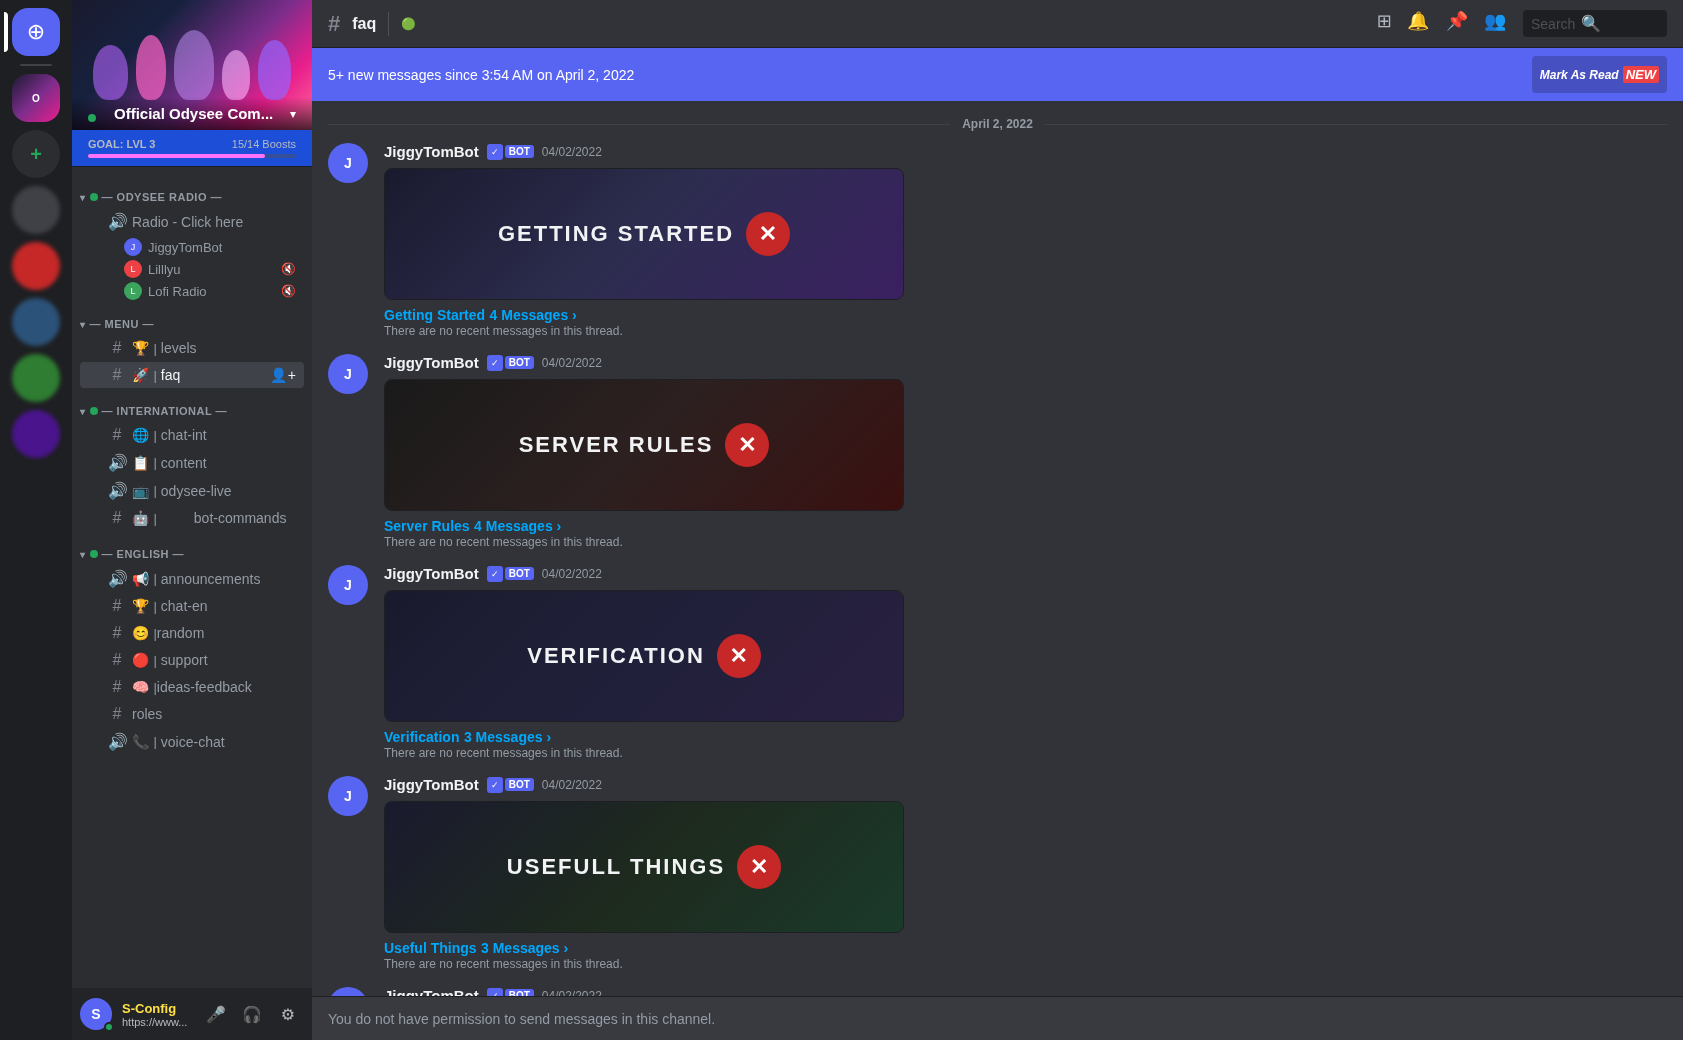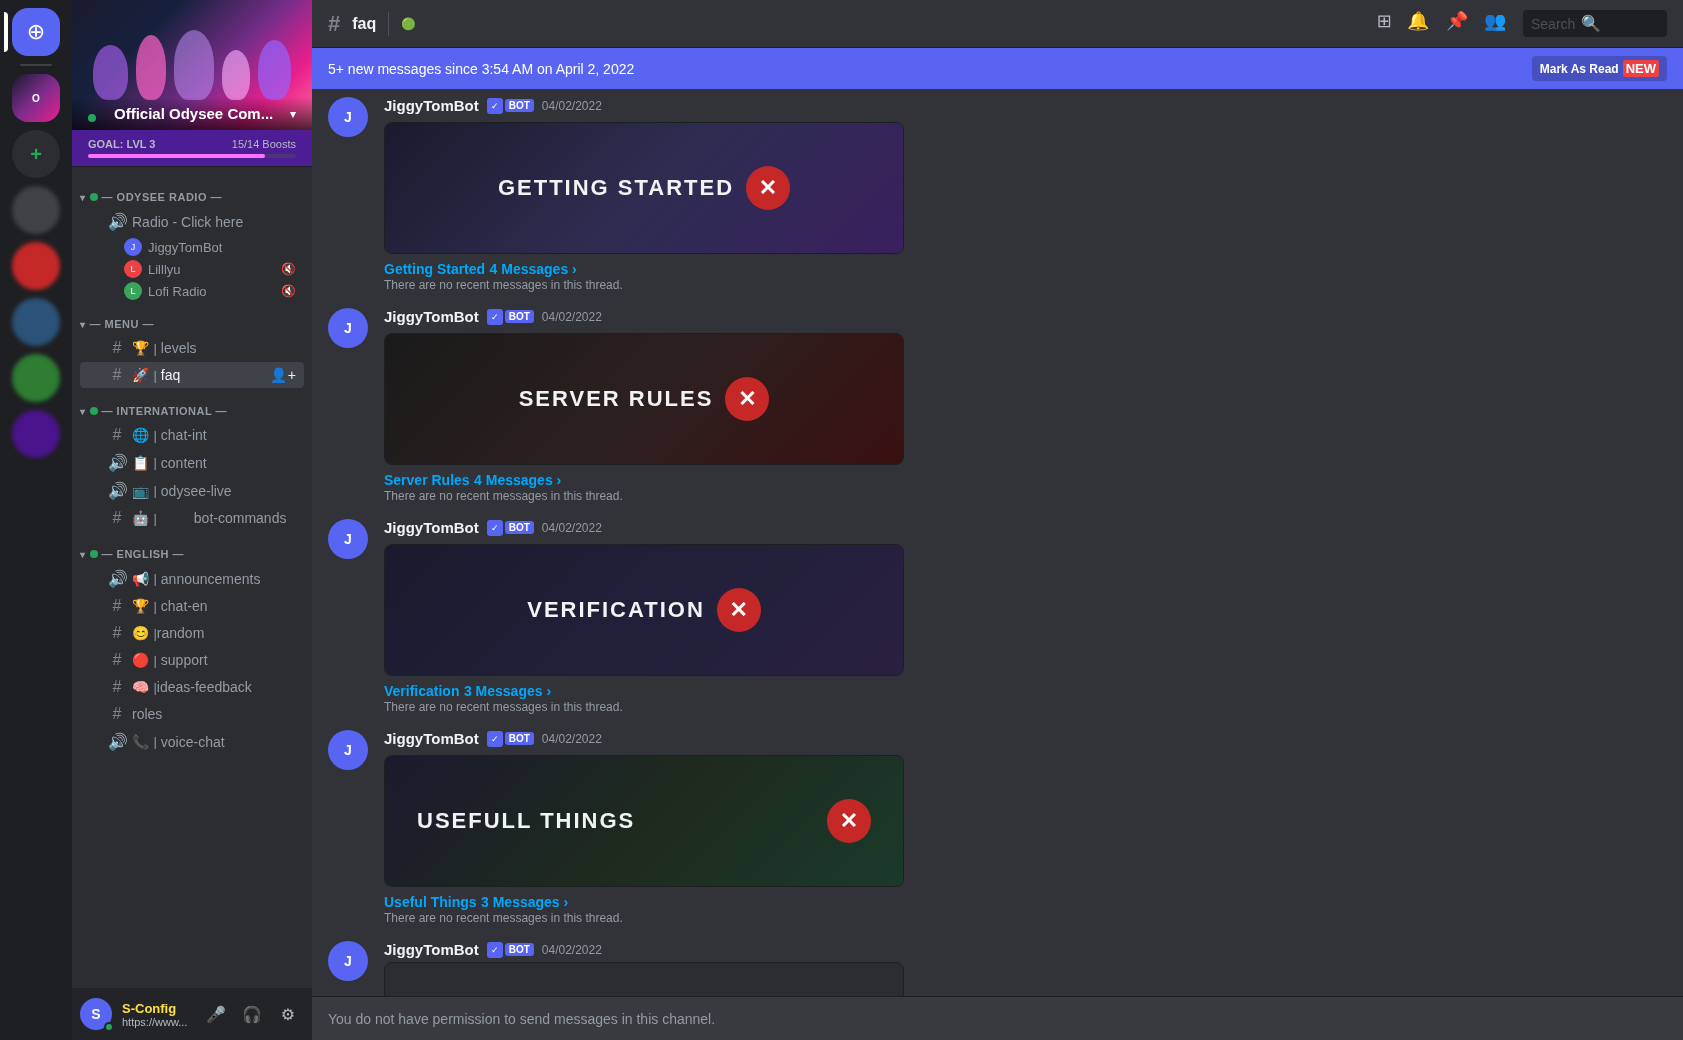--- a/index.html
+++ b/index.html
@@ -34,21 +34,21 @@
     }
     .server-header-title {
       position: absolute; bottom: 0; left: 0; right: 0; padding: 8px 16px;
       background: linear-gradient(transparent, rgba(0,0,0,0.7));
       display: flex; align-items: center; justify-content: space-between;
     }
     .server-name { color: white; font-weight: 700; font-size: 15px; }
     .chevron-icon { color: white; font-size: 12px; }
 
     .boost-bar-container {
-      background: #4c1d95; padding: 8px 16px; border-bottom: 1px solid #1e1f22;
+      background: #1d4ed8; padding: 8px 16px; border-bottom: 1px solid #1e1f22;
     }
     .boost-label { color: #b5bac1; font-size: 11px; font-weight: 600; text-transform: uppercase; }
     .boost-count { color: #b5bac1; font-size: 11px; }
     .boost-bar-bg { height: 4px; background: #4e505880; border-radius: 4px; margin-top: 4px; }
     .boost-bar-fill { height: 4px; background: #ff73fa; border-radius: 4px; width: 85%; }
 
     .channels-list { flex: 1; overflow-y: auto; padding: 8px 0; }
     .channels-list::-webkit-scrollbar { width: 4px; }
     .channels-list::-webkit-scrollbar-thumb { background: #1e1f22; border-radius: 4px; }
 
@@ -100,21 +100,21 @@
     .channel-header-topic { color: #b5bac1; font-size: 14px; flex: 1; white-space: nowrap; overflow: hidden; text-overflow: ellipsis; }
     .channel-header-icons { display: flex; gap: 16px; margin-left: auto; }
     .header-icon { color: #b5bac1; font-size: 18px; cursor: pointer; }
     .search-bar { background: #1e1f22; border-radius: 4px; padding: 4px 8px; display: flex; align-items: center; gap: 6px; cursor: text; min-width: 144px; }
     .search-placeholder { color: #4e5058; font-size: 14px; }
 
     
     .new-messages-banner {
       background: #5865f2; color: white; padding: 8px 16px; font-size: 14px; display: flex; align-items: center; justify-content: space-between; flex-shrink: 0; cursor: pointer;
     }
-    .mark-as-read-btn { background: rgba(0,0,0,0.2); padding: 4px 8px; border-radius: 4px; font-size: 12px; font-weight: 600; white-space: nowrap; display: flex; align-items: center; gap: 4px; }
+    .mark-as-read-btn { background: rgba(0,0,0,0.2); padding: 10px 8px; border-radius: 4px; font-size: 12px; font-weight: 600; white-space: nowrap; display: flex; align-items: center; gap: 4px; font-style: italic; }
 
     
     .date-divider { display: flex; align-items: center; padding: 16px 16px 4px; }
     .date-line { flex: 1; height: 1px; background: #3f4147; }
     .date-label { color: #949ba4; font-size: 12px; font-weight: 600; margin: 0 12px; }
 
     
     .messages-area { flex: 1; overflow-y: auto; padding: 0; }
     .messages-area::-webkit-scrollbar { width: 8px; }
     .messages-area::-webkit-scrollbar-thumb { background: #1a1b1e; border-radius: 4px; }
@@ -377,20 +377,25 @@
   <div class="new-messages-banner">
     <span>5+ new messages since 3:54 AM on April 2, 2022</span>
     <div class="mark-as-read-btn">
       <span>Mark As Read</span>
       <span style="background:#ed4245;color:white;font-size:13px;padding:1px 3px;border-radius:2px;font-weight:700;">NEW</span>
     </div>
   </div>
 
   <div class="messages-area">
 
+    <div class="date-divider">
+      <div class="date-line"></div>
+      <span class="date-label">April 2, 2022</span>
+      <div class="date-line"></div>
+    </div>
 
     <div class="message-group">
       <div class="msg-avatar" style="background:#5865f2;">J</div>
       <div class="msg-content">
         <div class="msg-header">
           <span class="msg-author">JiggyTomBot</span>
           <span style="display:flex;align-items:center;gap:2px;">
             <span style="width:16px;height:16px;background:#5865f2;border-radius:3px;display:flex;align-items:center;justify-content:center;font-size:9px;color:white;">✓</span>
             <span class="msg-badge msg-bot-badge">BOT</span>
           </span>
@@ -473,21 +478,21 @@
       <div class="msg-content">
         <div class="msg-header">
           <span class="msg-author">JiggyTomBot</span>
           <span style="display:flex;align-items:center;gap:2px;">
             <span style="width:16px;height:16px;background:#5865f2;border-radius:3px;display:flex;align-items:center;justify-content:center;font-size:9px;color:white;">✓</span>
             <span class="msg-badge msg-bot-badge">BOT</span>
           </span>
           <span class="msg-timestamp">04/02/2022</span>
         </div>
         <div class="embed-card">
-          <div class="embed-image usefull-things-bg" style="display:flex;align-items:center;justify-content:space-between;padding:32px;">
+          <div class="embed-image usefull-things-bg" style="display:flex;align-items:center;justify-content:center;padding:32px;">
             <span class="embed-title-text">USEFULL THINGS</span>
             <div class="odysee-circle" style="margin-left:12px;">
               <span class="odysee-x">✕</span>
             </div>
           </div>
         </div>
         <div class="thread-info">
           <span class="thread-title">Useful Things</span>
           <span class="thread-count"> 3 Messages ›</span>
           <div class="thread-meta">There are no recent messages in this thread.</div>

